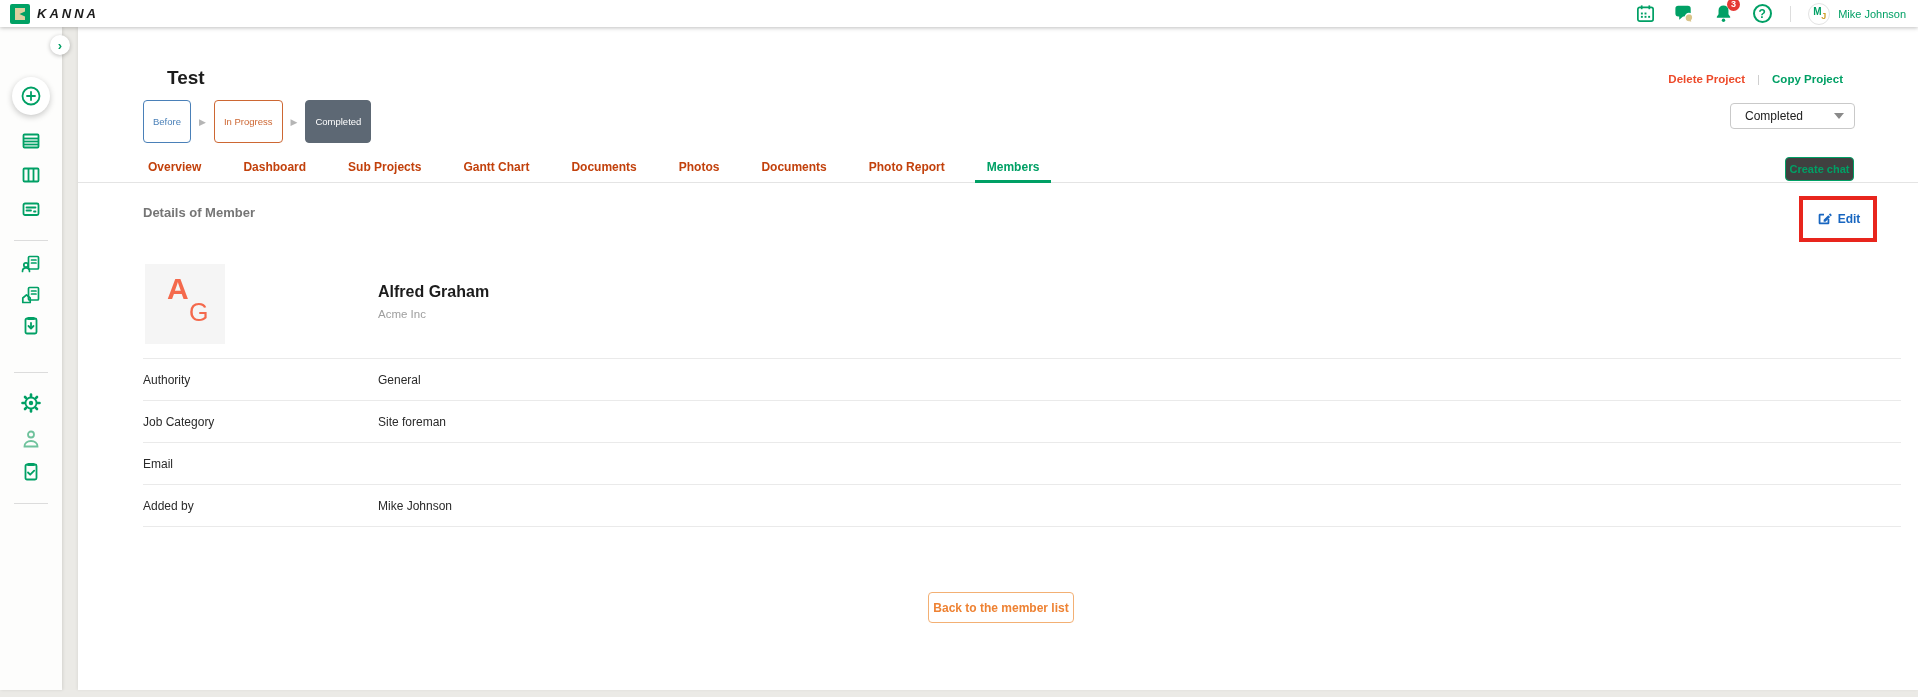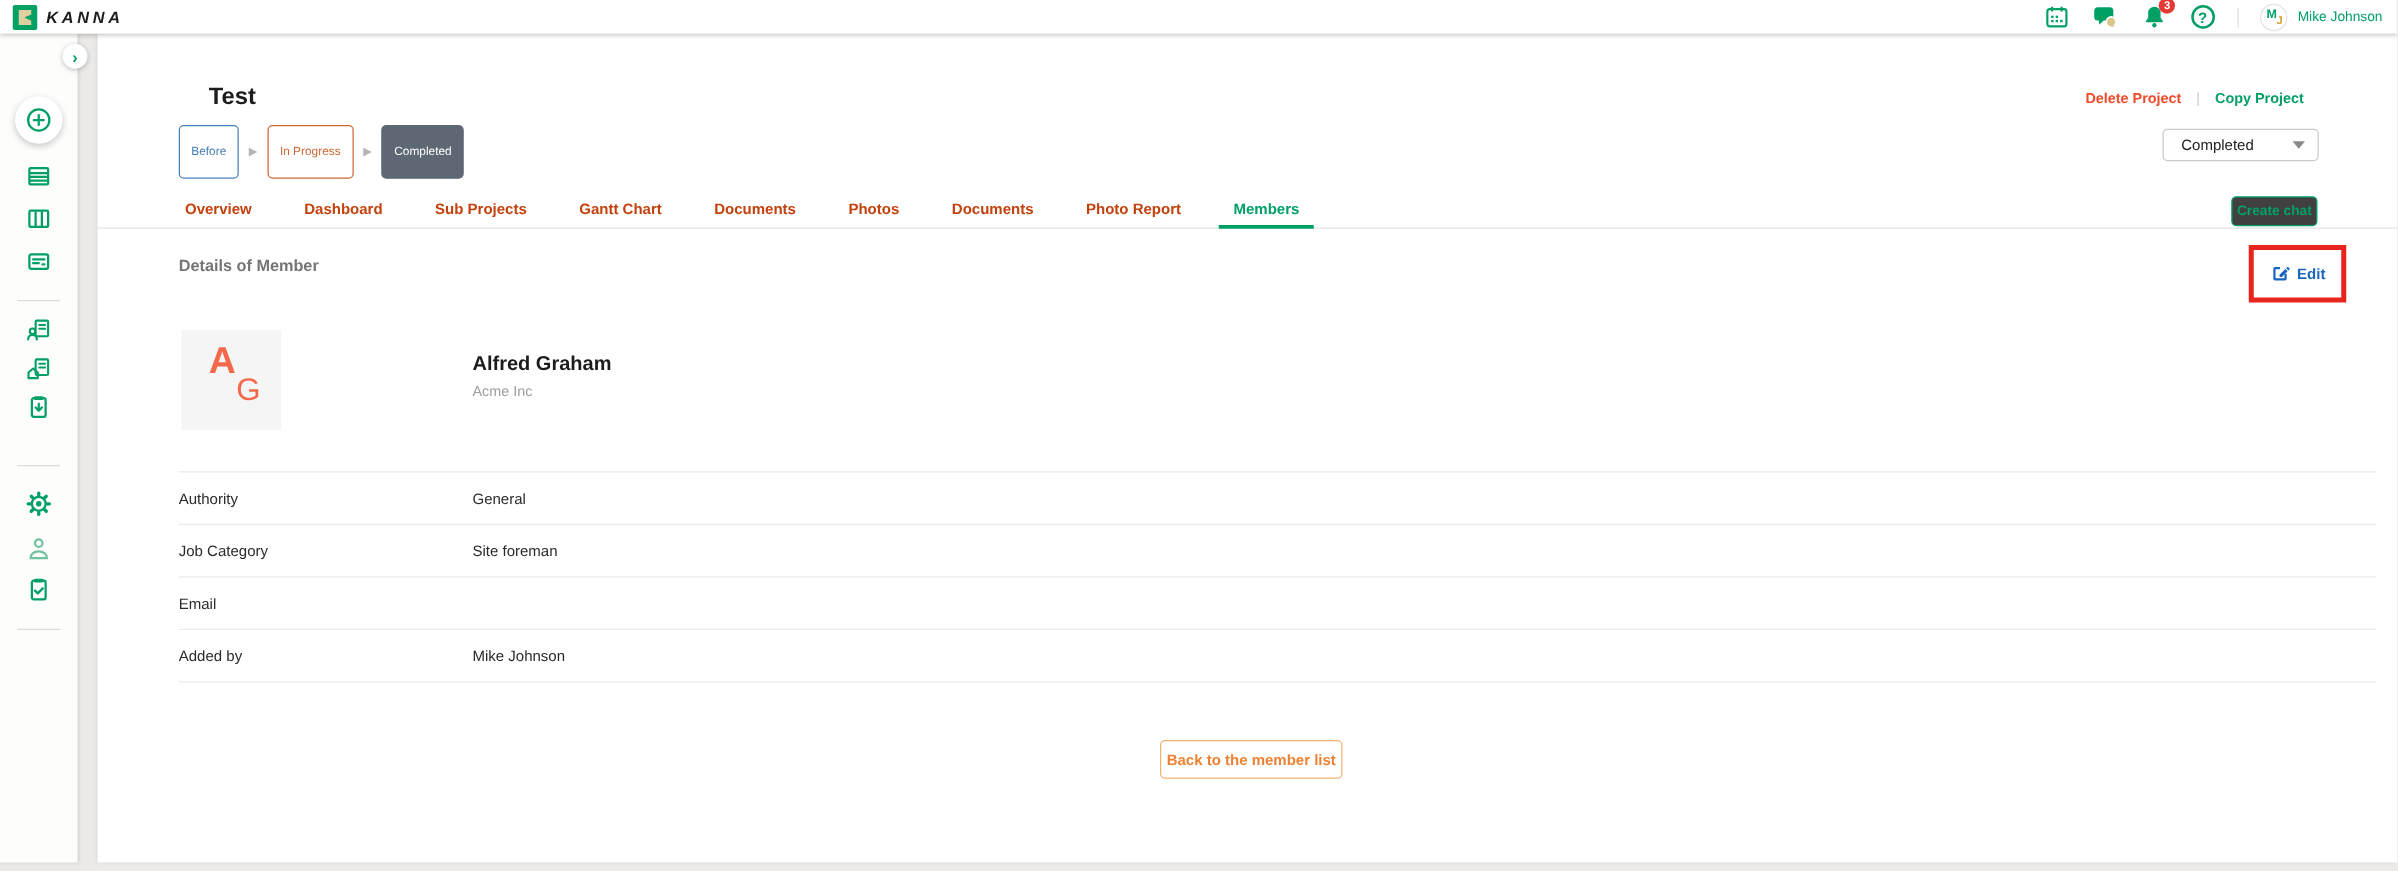--- a/index.html
+++ b/index.html
@@ -75,21 +75,21 @@
                     border:4px solid #e8251d; display:flex; align-items:center; justify-content:center; background:#fff; }
   .edit-btn { display:flex; align-items:center; gap:6px; background:none; border:none; color:#1866c0;
               font-size:12px; font-weight:bold; cursor:pointer; font-family:inherit; }
 
   .member-avatar { position:absolute; left:67px; top:237px; width:80px; height:80px; background:#f5f5f5; }
   .member-avatar .l1 { position:absolute; left:22px; top:8px; color:#f4694c; font-size:30px; font-weight:bold; }
   .member-avatar .l2 { position:absolute; left:44px; top:34px; color:#f4694c; font-size:25px; }
   .member-name { position:absolute; left:300px; top:256px; font-size:16px; font-weight:bold; color:#1c1c1c; }
   .member-company { position:absolute; left:300px; top:281px; font-size:11.5px; color:#9e9e9e; }
 
-  .fields { position:absolute; left:65px; top:350px; right:17px; border-top:1px solid #eaeaea; }
+  .fields { position:absolute; left:65px; top:331px; right:17px; border-top:1px solid #eaeaea; }
   .field-row { height:42px; display:flex; align-items:center; border-bottom:1px solid #eaeaea; font-size:12px; }
   .field-label { width:235px; color:#2a2a2a; }
   .field-value { color:#2a2a2a; }
 
   .back-btn { position:absolute; left:850px; top:565px; width:146px; height:31px; background:#fff;
               border:1px solid #f3b074; border-radius:4px; color:#ee8233; font-size:12px; font-weight:bold;
               display:flex; align-items:center; justify-content:center; cursor:pointer; font-family:inherit; }
 
   svg { display:block; }
 </style>

